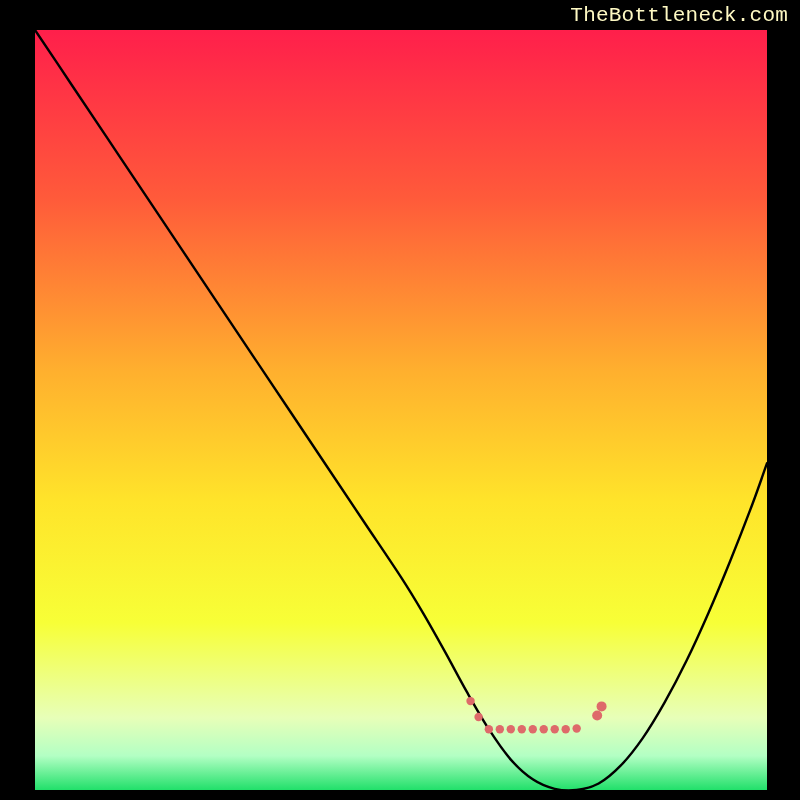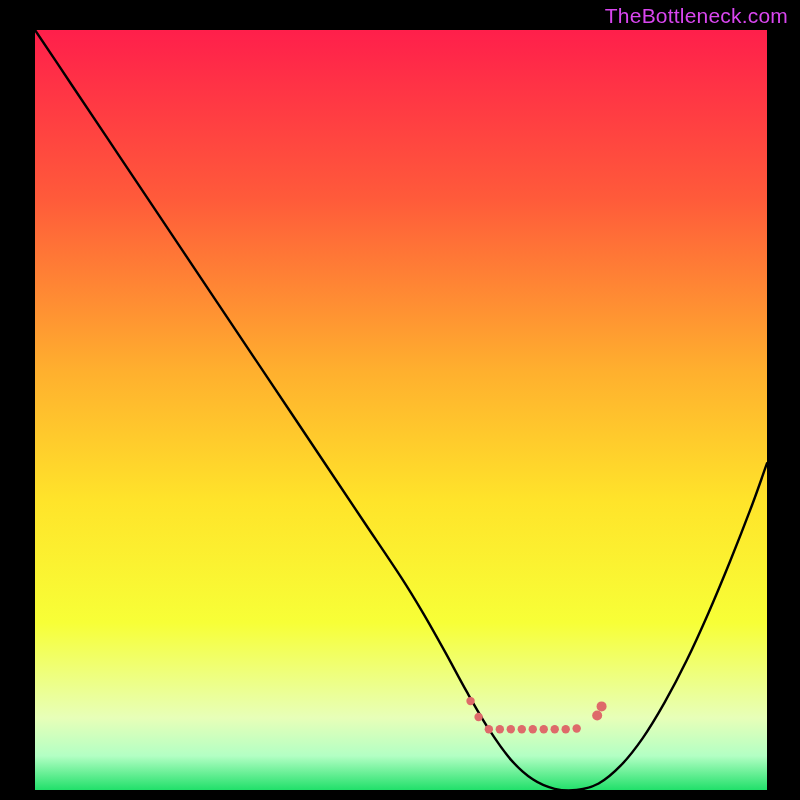--- a/index.html
+++ b/index.html
@@ -2,23 +2,23 @@
 <html><head>
 <meta charset="utf-8">
 <style>
   * { margin: 0; padding: 0; box-sizing: border-box; }
   html, body { width: 800px; height: 800px; background: #000; overflow: hidden; }
   .wrap { position: relative; width: 800px; height: 800px; background: #000; }
   .attribution {
     position: absolute;
     top: 4px;
     right: 12px;
-    font-family: Liberation Sans, sans-serif;
+    font-family: Liberation Mono, monospace;
     font-size: 21px;
-    color: #d946ef;
+    color: #fef9c3;
     letter-spacing: 0.2px;
   }
   .plot {
     position: absolute;
     left: 35px;
     top: 30px;
     width: 732px;
     height: 760px;
   }
   svg { display: block; }

